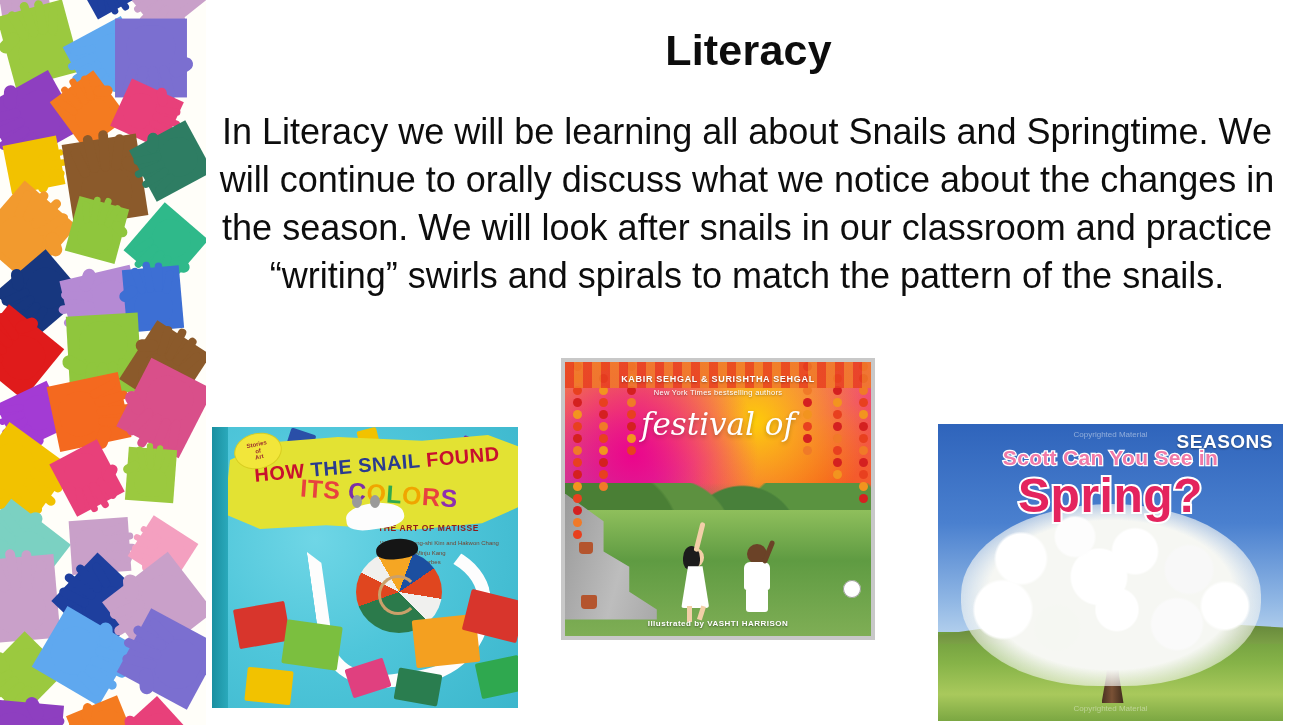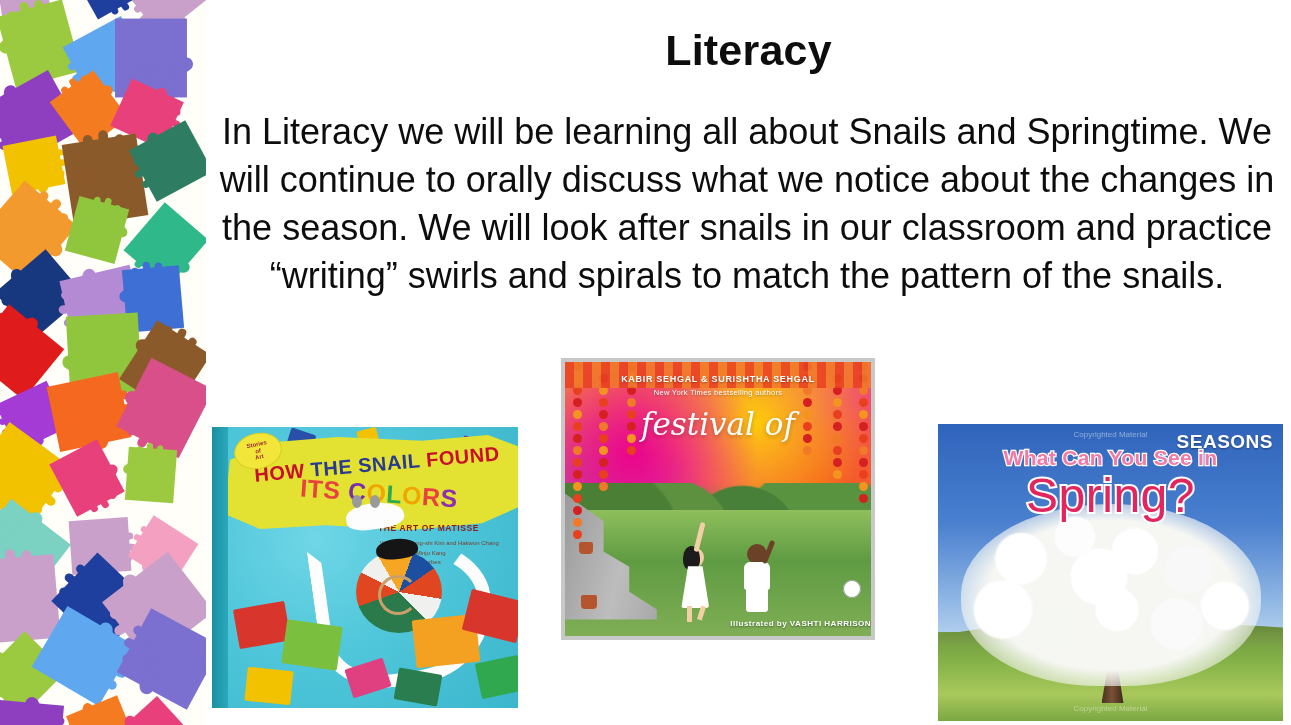--- a/index.html
+++ b/index.html
@@ -169,21 +169,21 @@
     font-size:31px;color:#fff;font-family:"DejaVu Serif",serif;font-style:italic;
     text-shadow:0 2px 4px rgba(0,0,0,.25);
   }
   #book-festival .t2{
     position:absolute;left:0;right:0;top:72px;text-align:center;
     font-size:58px;font-weight:700;color:#fff;letter-spacing:2px;
     font-family:"DejaVu Serif",serif;line-height:1;
     text-shadow:0 2px 5px rgba(0,0,0,.22);
   }
   #book-festival .illus{
-    position:absolute;left:0;right:0;bottom:8px;text-align:right;
+    position:absolute;left:0;right:0;bottom:8px;text-align:center;
     font-size:8px;font-weight:700;color:#fff;letter-spacing:.5px;
     text-shadow:0 1px 2px rgba(0,0,0,.45);
   }
   .kid{position:absolute;bottom:16%;}
   .kid .torso{position:absolute;background:#fff;border-radius:6px 6px 3px 3px;}
   .kid .head{position:absolute;border-radius:50%;}
 
   
   #book-spring{
     left:938px;top:424px;width:345px;height:297px;
@@ -227,21 +227,21 @@
     position:absolute;right:10px;top:7px;font-size:19px;font-weight:700;color:#fff;
     letter-spacing:.5px;text-shadow:0 1px 2px rgba(0,0,0,.4);
   }
   #book-spring .st1{
     position:absolute;left:0;right:0;top:22px;text-align:center;
     font-size:21px;font-weight:800;color:#f07aa8;letter-spacing:.3px;
     -webkit-text-stroke:2.5px #ffffff;paint-order:stroke fill;
   }
   #book-spring .st2{
     position:absolute;left:0;right:0;top:44px;text-align:center;
-    font-size:48px;font-weight:400;color:#e4245e;letter-spacing:.5px;
+    font-size:48px;font-weight:700;color:#e4245e;letter-spacing:.5px;
     -webkit-text-stroke:4px #ffffff;paint-order:stroke fill;
   }
   #book-spring .wm{
     position:absolute;left:0;right:0;text-align:center;font-size:8px;
     color:rgba(255,255,255,.45);
   }
   #book-spring .wm.top{top:6px;}
   #book-spring .wm.bot{bottom:8px;color:rgba(255,255,255,.4);}
 </style>
 </head>
@@ -713,18 +713,18 @@
   </div>
 
   <div class="book" id="book-spring">
     <div class="sky"></div>
     <div class="field"></div>
     <div class="hill"></div>
     <div class="trunk"></div>
     <div class="blossom"></div>
     <div class="wm top">Copyrighted Material</div>
     <div class="seasons">SEASONS</div>
-    <div class="st1">What Can You See in</div>
+    <div class="st1">Scott Can You See in</div>
     <div class="st2">Spring?</div>
     <div class="wm bot">Copyrighted Material</div>
   </div>
 
 </div>
 
 </body></html>

